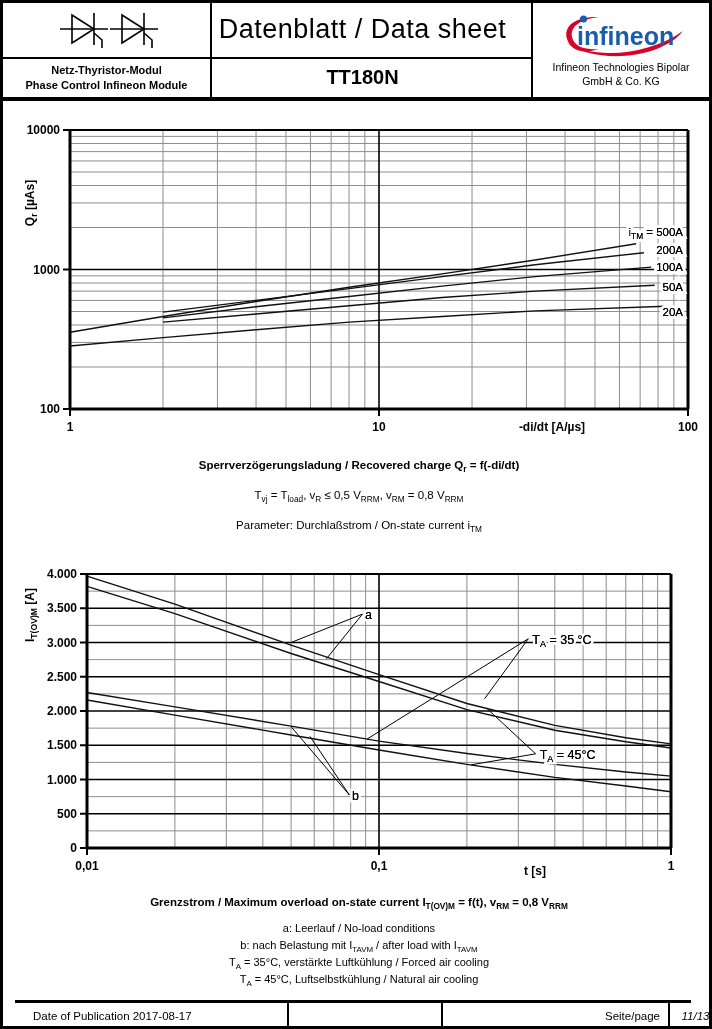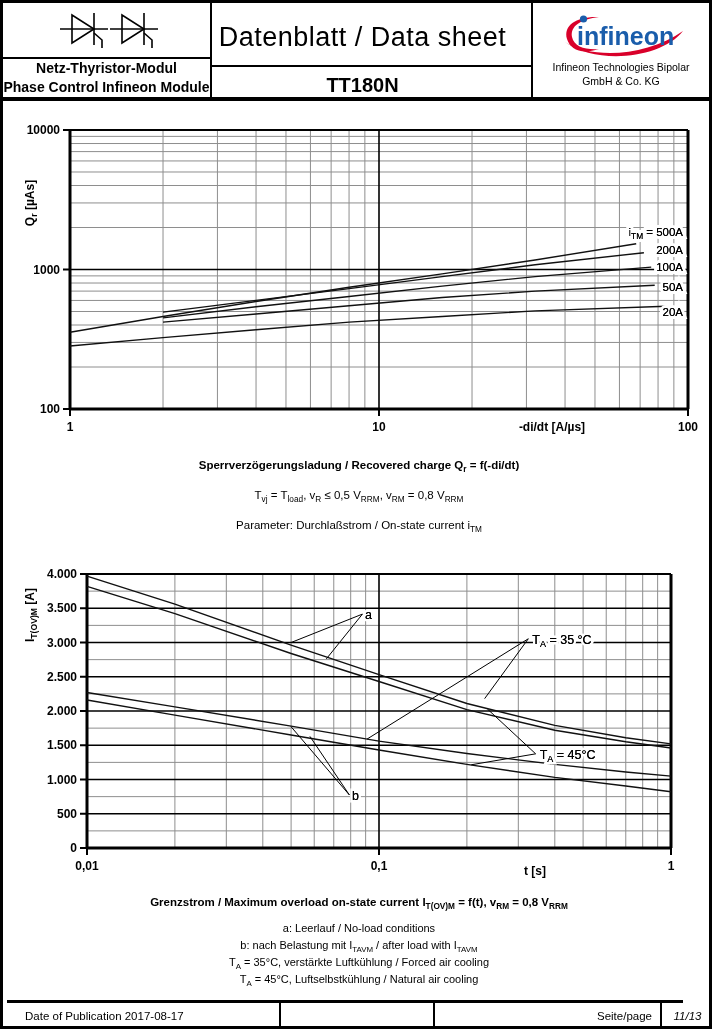--- a/index.html
+++ b/index.html
@@ -5,34 +5,34 @@
   html,body{margin:0;padding:0;background:#e8e8e8;}
   #page{position:relative;width:712px;height:1029px;background:#fff;
         font-family:"Liberation Sans",sans-serif;color:#000;overflow:hidden;
         border:3px solid #000;box-sizing:border-box;}
   .abs{position:absolute;}
   
   #header{left:0;top:0;width:706px;height:94px;border-bottom:4px solid #000;}
   .vdiv{position:absolute;top:0;width:2px;height:94px;background:#000;}
   .hdiv{position:absolute;height:2px;background:#000;}
   #hdr-left{left:0;top:0;width:207px;height:94px;}
-  #hdr-mid{left:209px;top:8px;width:301px;height:94px;}
+  #hdr-mid{left:209px;top:0;width:301px;height:94px;}
   #hdr-right{left:530px;top:0;width:176px;height:94px;}
   .cell-top{position:absolute;left:0;top:0;right:0;height:53px;display:flex;align-items:center;justify-content:center;}
   .cell-bot{position:absolute;left:0;top:55px;right:0;height:39px;display:flex;flex-direction:column;align-items:center;justify-content:center;}
-  .fam{font-size:14px;font-weight:bold;line-height:1.3;text-align:center;}
+  .fam{font-size:11px;font-weight:bold;line-height:1.3;text-align:center;}
   .doc-title{font-size:27px;letter-spacing:.5px;}
   .part-no{font-size:20px;font-weight:bold;}
   .company{font-size:10.5px;line-height:1.3;text-align:center;}
   
   .capline{left:0;width:712px;text-align:center;font-size:11.5px;}
   .capbold{font-weight:bold;}
   sub{font-size:72%;}
   
-  #footer{left:4px;top:997px;width:676px;height:26px;border-top:3px solid #000;font-size:11.5px;}
+  #footer{left:12px;top:997px;width:676px;height:26px;border-top:3px solid #000;font-size:11.5px;}
   .fcell{position:absolute;top:0;height:26px;display:flex;align-items:center;}
   .fvdiv{position:absolute;top:0;width:2px;height:26px;background:#000;}
   svg text{font-family:"Liberation Sans",sans-serif;}
 </style>
 </head>
 <body>
 
 <div id="page">
 
   <div id="header" class="abs">

